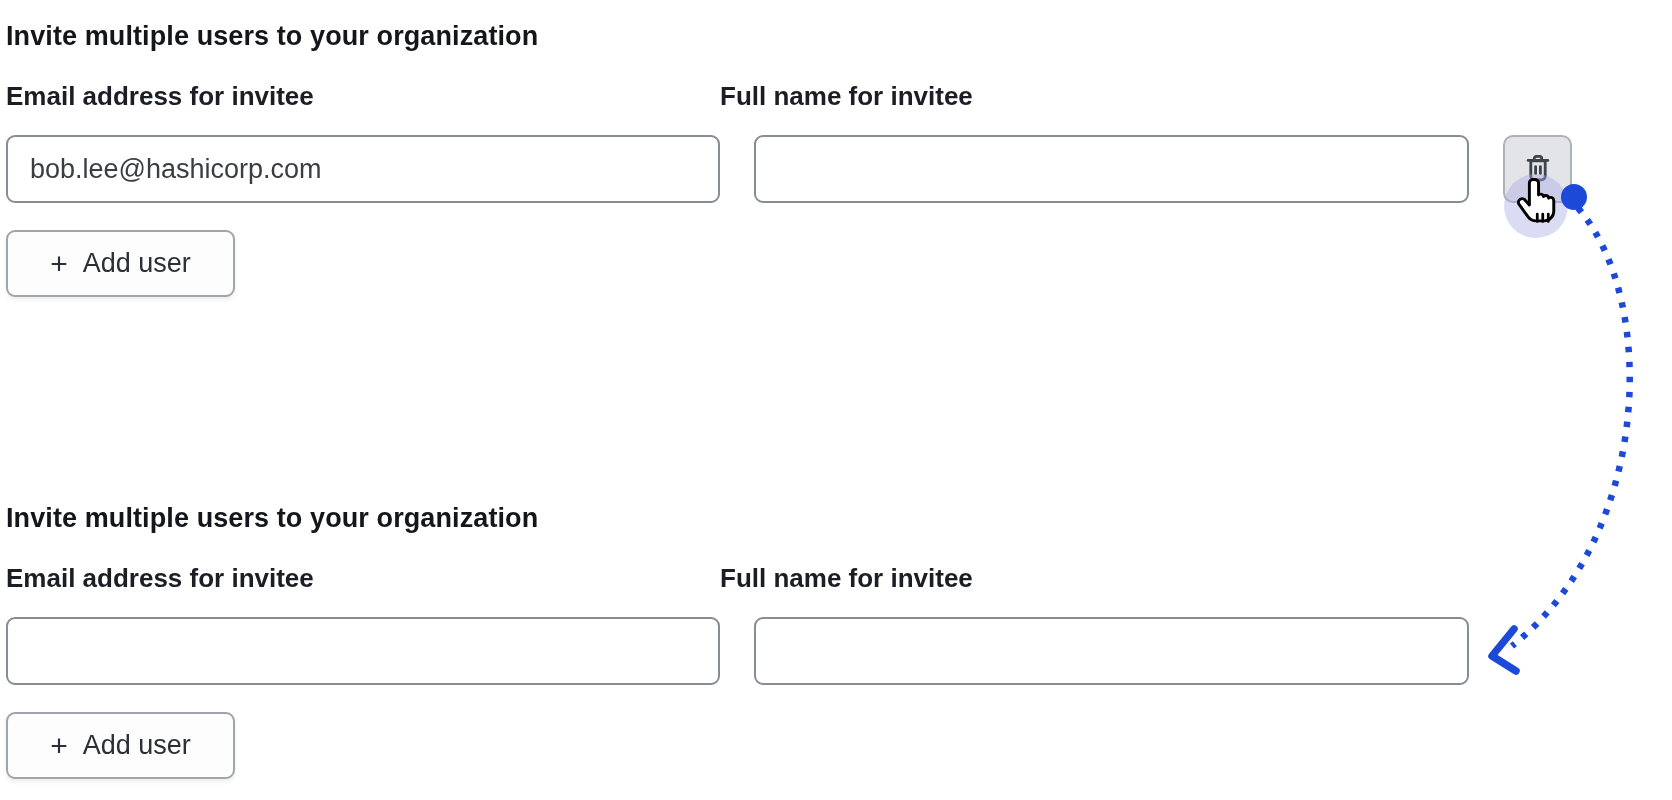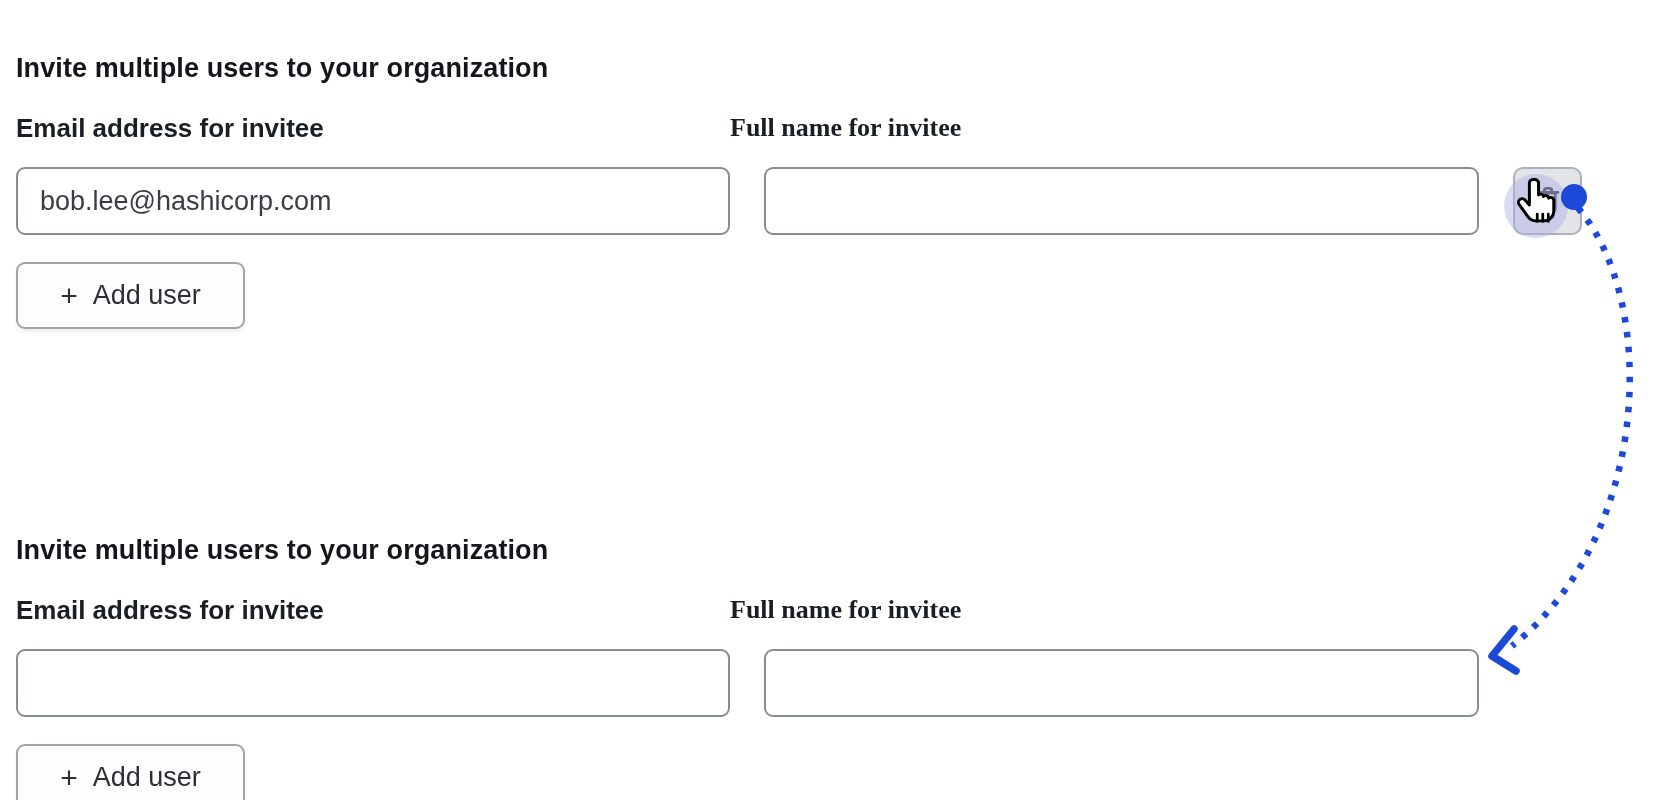--- a/index.html
+++ b/index.html
@@ -4,34 +4,34 @@
 <style>
   * { margin:0; padding:0; box-sizing:border-box; }
   html,body { background:#ffffff; }
   .page {
     position:relative;
     width:1672px; height:800px;
     background:#ffffff;
     font-family:"Liberation Sans","DejaVu Sans",sans-serif;
     overflow:hidden;
   }
-  .invite-section { position:absolute; left:16px;margin-top:32px; }
+  .invite-section { position:absolute; left:6px; }
   .s1 { top:20px; }
   .s2 { top:502px; }
   .section-heading {
     font-size:27px; font-weight:700; color:#14161b;
     letter-spacing:.1px; line-height:32px;
   }
   .label-row { position:absolute; top:61px; display:flex; }
   .field-label {
     font-size:26px; font-weight:700; color:#1b1e24;
     line-height:30px;
   }
   .label-cell-email { width:714px; }
-  .label-cell-name  { width:715px;font-family:Liberation Serif, serif; }
+  .label-cell-name  { width:715px; }
   .field-row { position:absolute; top:115px; display:flex; gap:34px; align-items:flex-start; }
   .text-input {
     height:68px; border:2px solid #878c95; border-radius:9px;
     background:#ffffff; font-family:inherit;
     font-size:27px; color:#3a3d44; padding:0 22px;
     outline:none;
   }
   .input-email { width:714px; }
   .input-name  { width:715px; }
   .trash-button {

